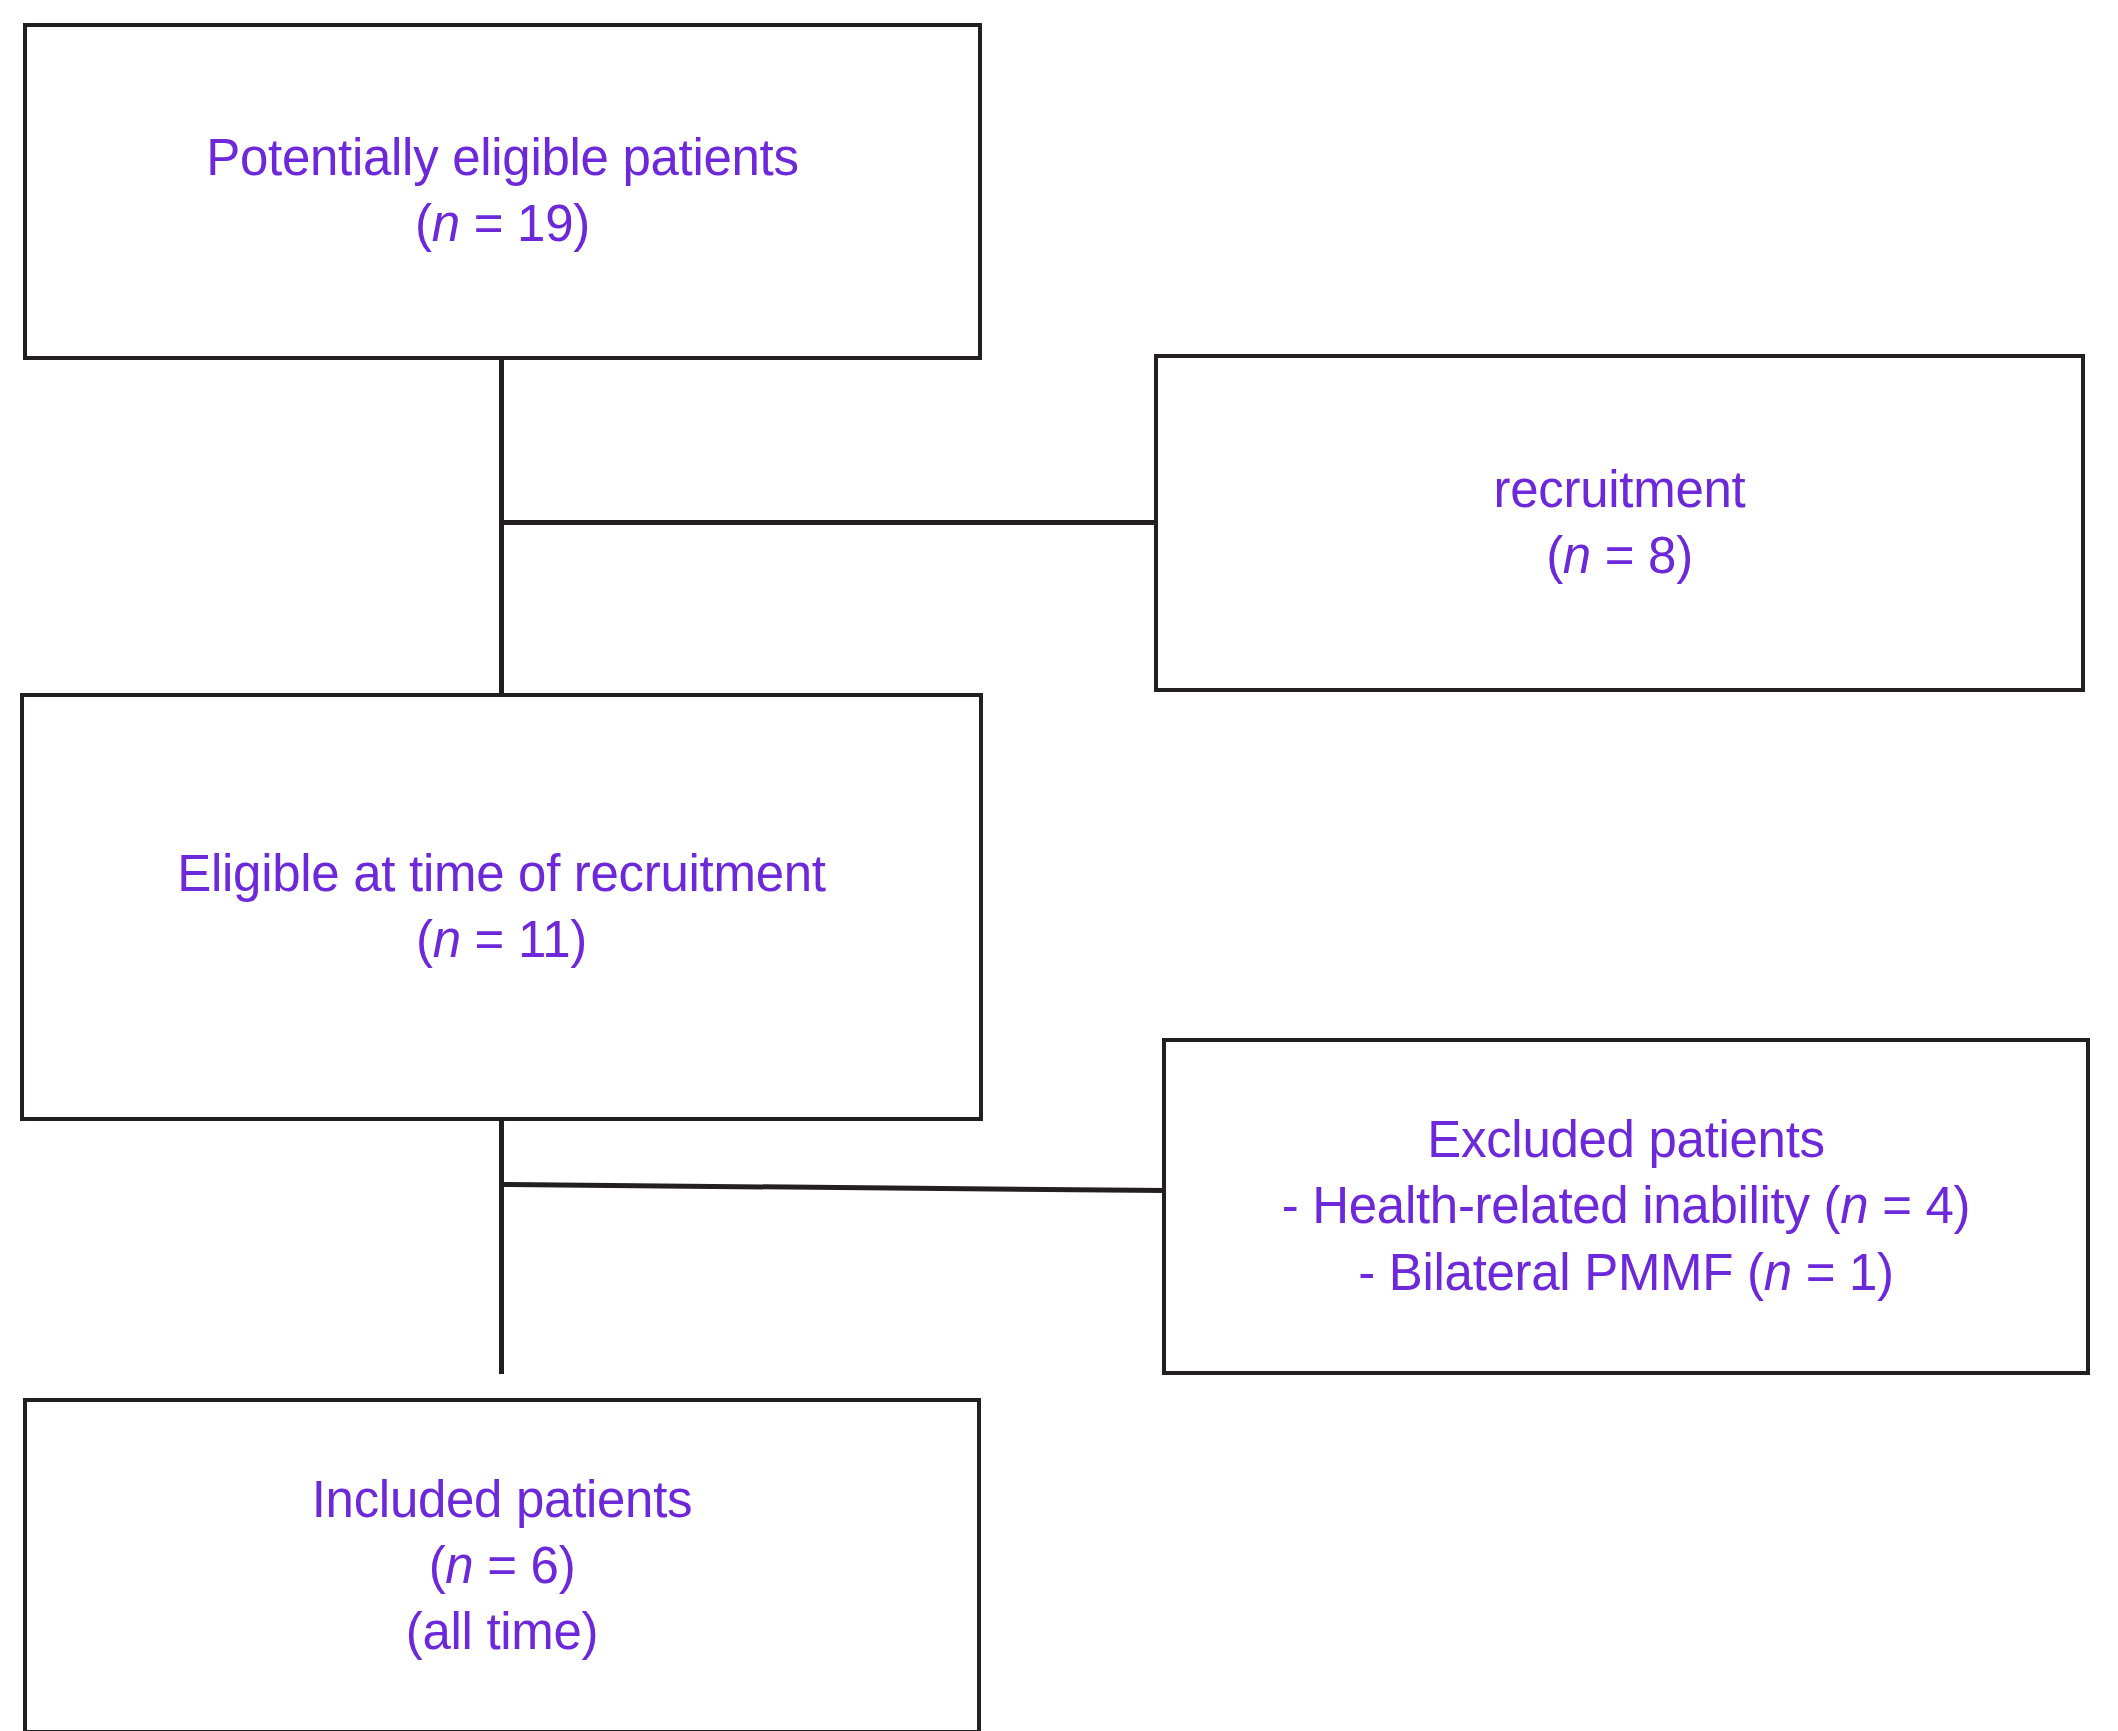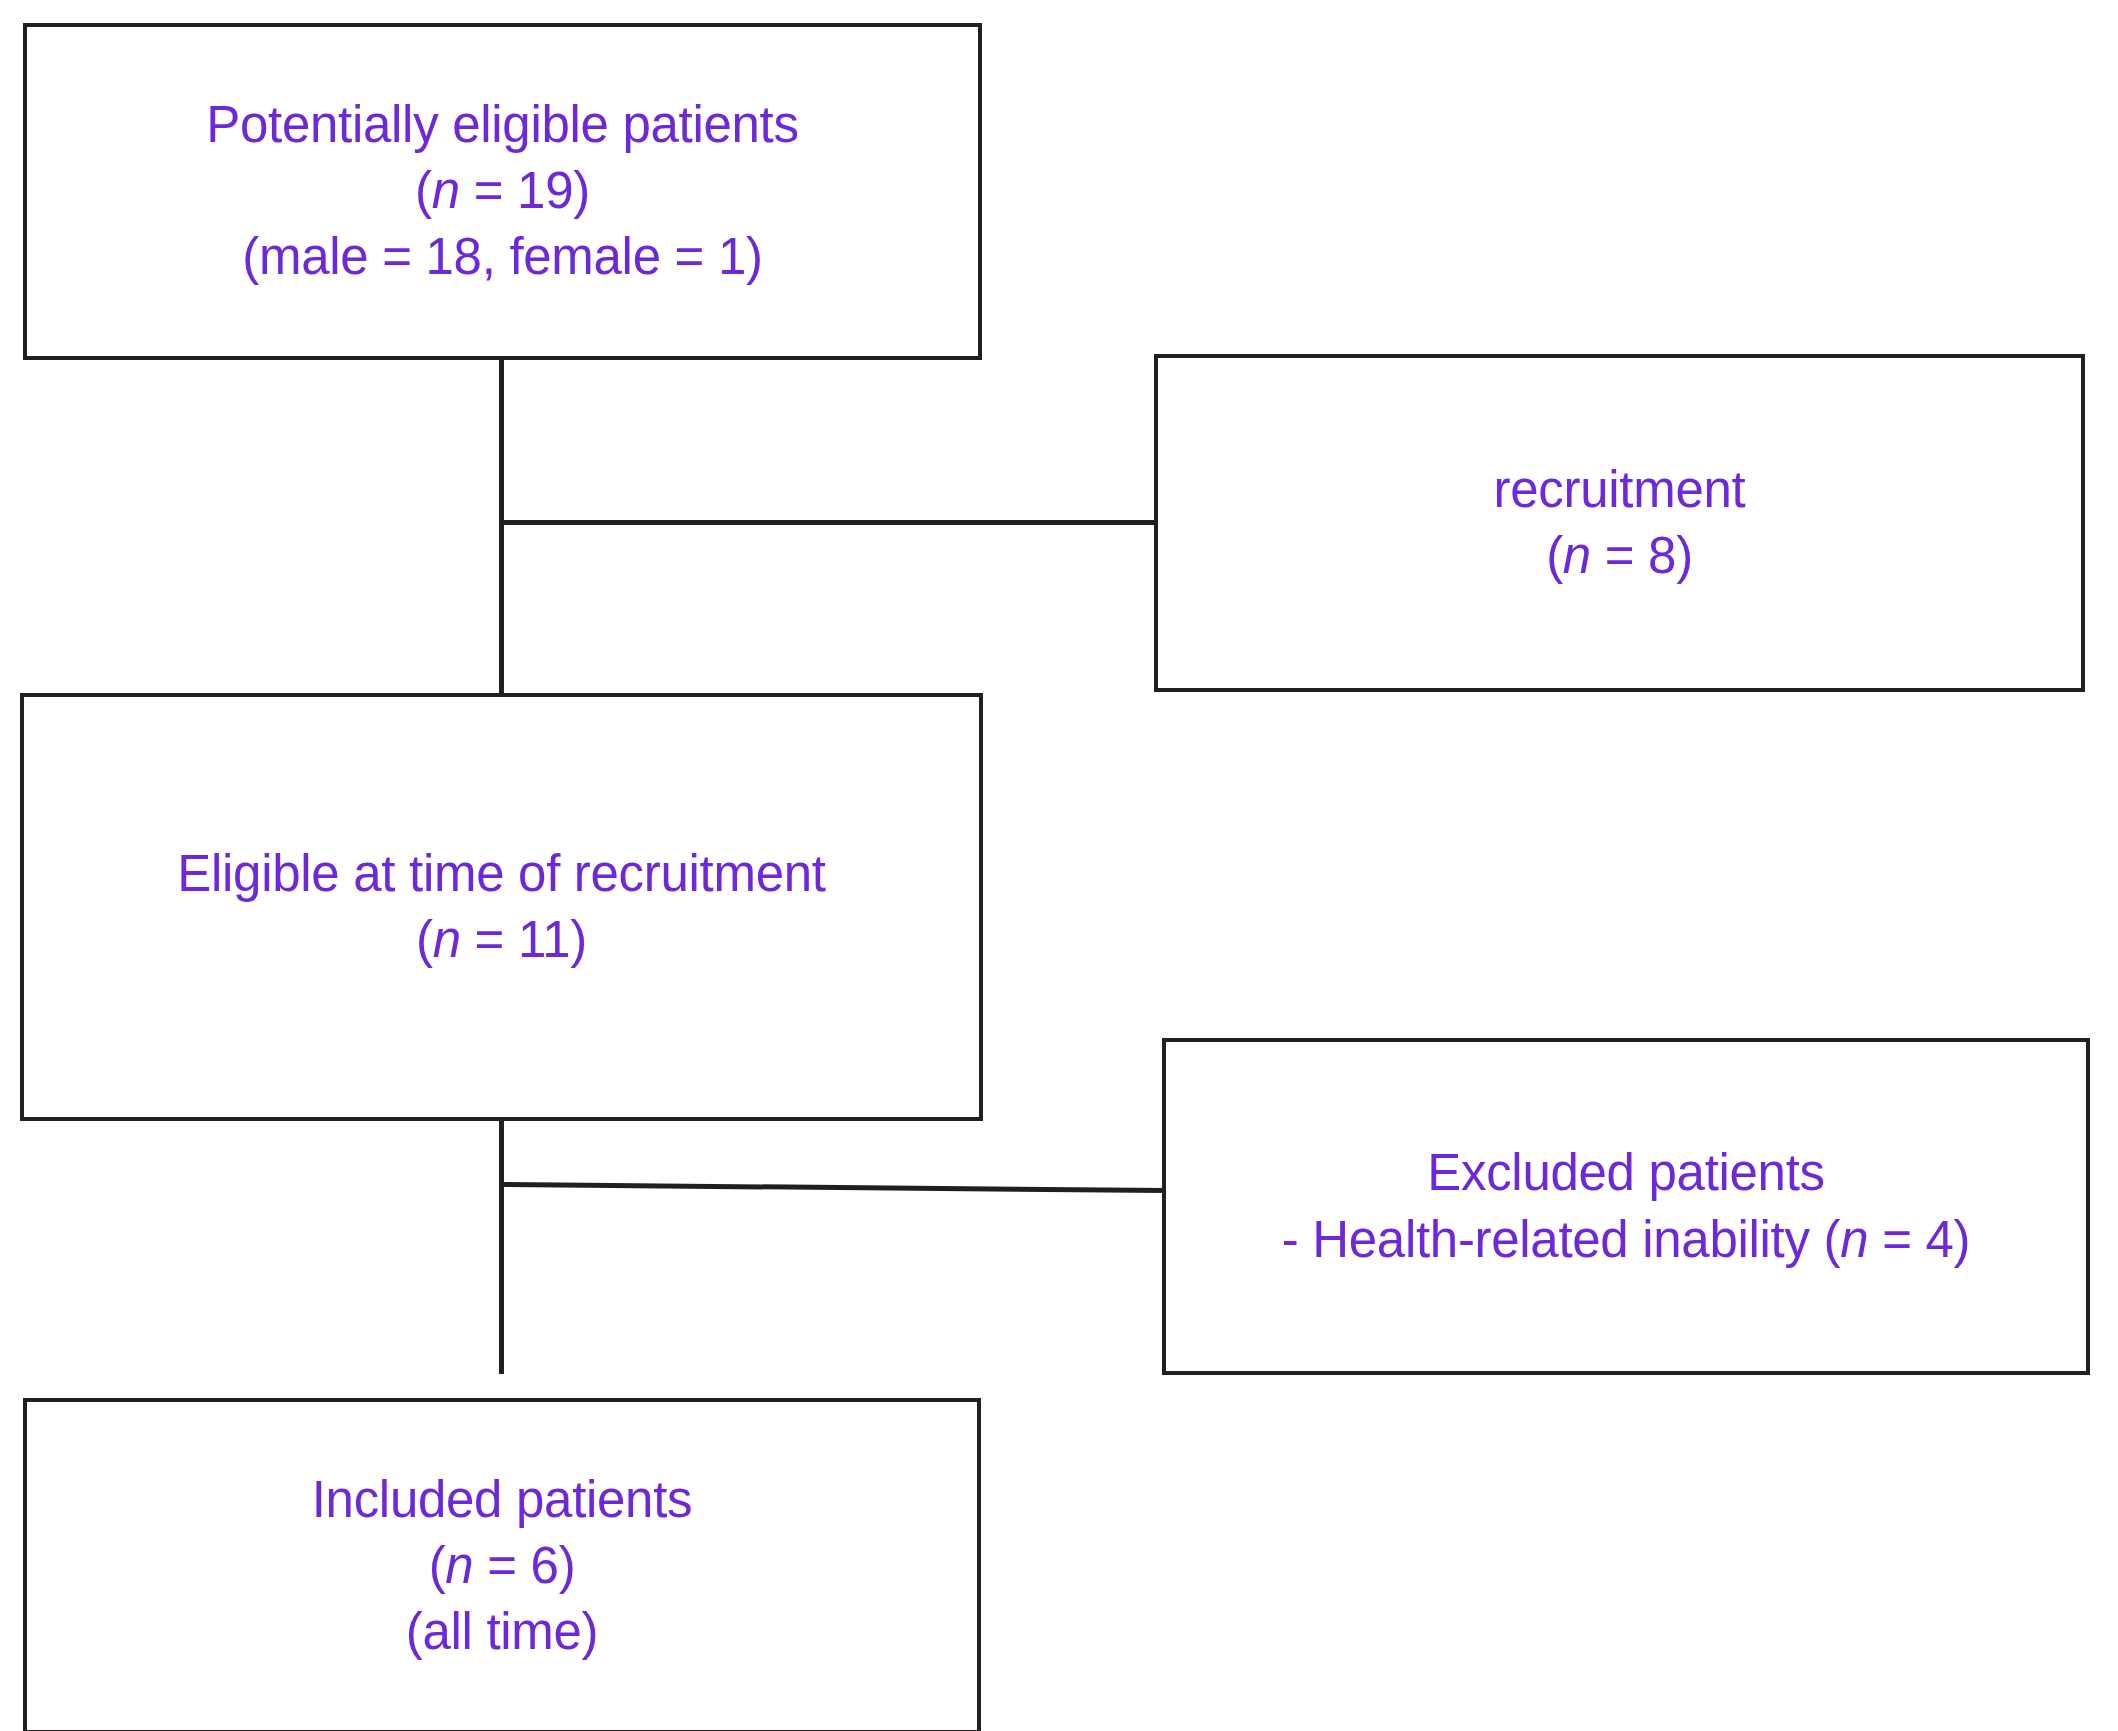--- a/index.html
+++ b/index.html
@@ -91,36 +91,36 @@
 <div id="canvas">
 
   <div class="connector-v" id="connector-trunk-top"></div>
   <div class="connector-h" id="connector-to-death"></div>
   <div class="connector-v" id="connector-trunk-bottom"></div>
   <div class="connector-h" id="connector-to-excluded"></div>
 
   <div class="node" id="box-potentially-eligible">
     <span class="line">Potentially eligible patients</span>
     <span class="line">(<em>n</em> = 19)</span>
-    <span class="line">(male = 18, female = 1)</span>
   </div>
 
   <div class="node" id="box-patient-death">
     <span class="line">recruitment</span>
     <span class="line">(<em>n</em> = 8)</span>
   </div>
 
   <div class="node" id="box-eligible-recruitment">
     <span class="line">Eligible at time of recruitment</span>
     <span class="line">(<em>n</em> = 11)</span>
   </div>
 
   <div class="node" id="box-excluded-patients">
     <span class="line">Excluded patients</span>
     <span class="line">- Health-related inability (<em>n</em> = 4)</span>
+    <span class="line">- Bilateral PMMF (<em>n</em> = 1)</span>
   </div>
 
   <div class="node" id="box-included-patients">
     <span class="line">Included patients</span>
     <span class="line">(<em>n</em> = 6)</span>
     <span class="line">(all time)</span>
   </div>
 
 </div>
 

